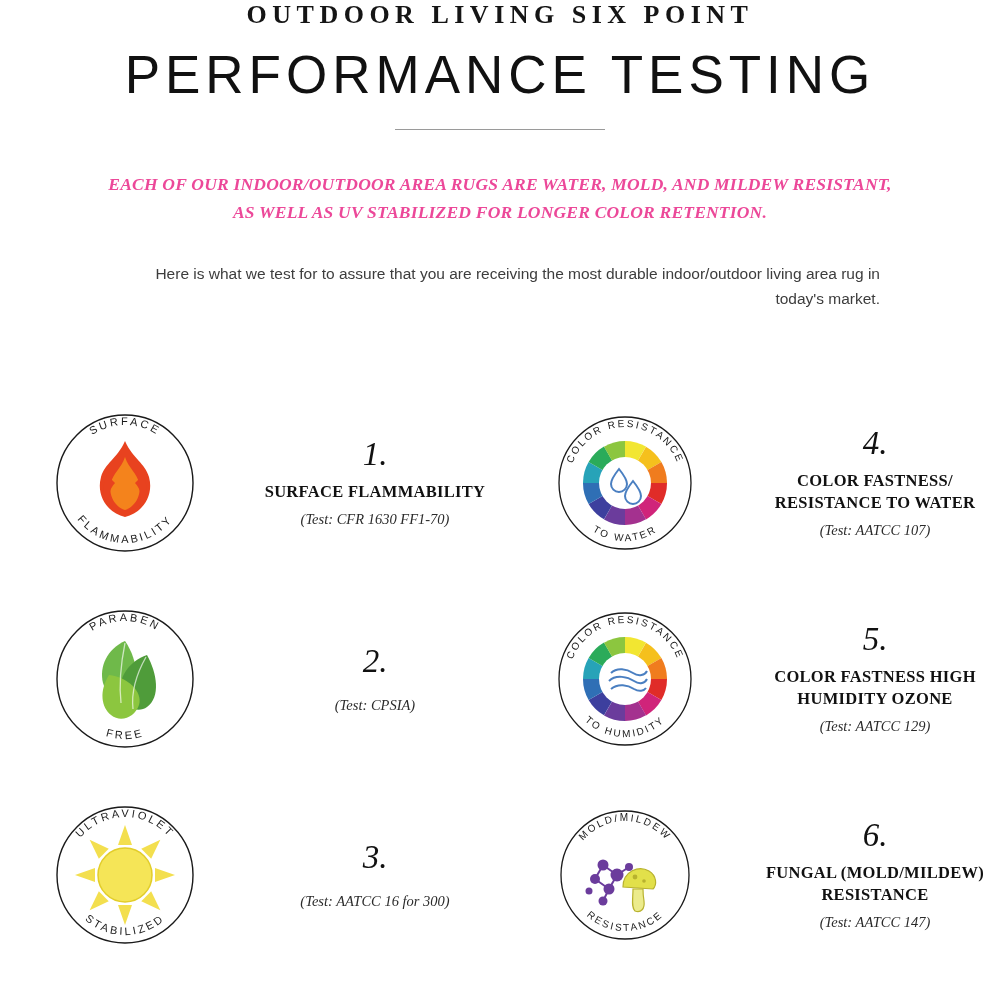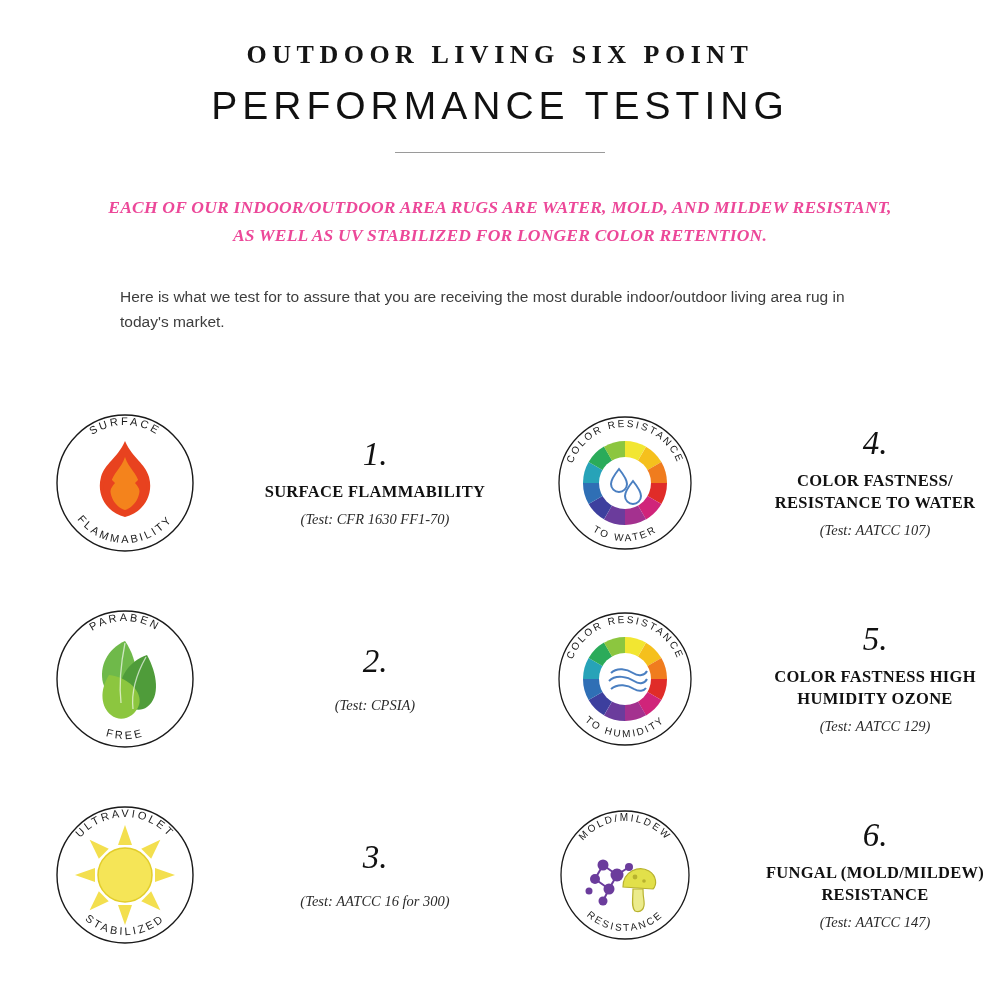--- a/index.html
+++ b/index.html
@@ -12,32 +12,31 @@
     height: 1000px;
     font-family: "Liberation Serif", serif;
     color: #1a1a1a;
     overflow: hidden;
     position: relative;
   }
 
   
   .header {
     text-align: center;
-    padding-top: 40px;
   }
   .eyebrow {
     font-family: "Liberation Serif", serif;
     font-size: 26px;
     letter-spacing: 5.5px;
     font-weight: 700;
     color: #151515;
   }
   .headline {
     font-family: "Liberation Sans", sans-serif;
-    font-size: 39px;
+    font-size: 53px;
     letter-spacing: 5px;
     font-weight: 400;
     color: #111;
     margin-top: 14px;
   }
   .rule {
     width: 210px;
     height: 1px;
     background: #9a9a9a;
     margin: 24px auto 0 auto;
@@ -49,21 +48,21 @@
     font-style: italic;
     font-weight: 700;
     font-size: 17.5px;
     line-height: 1.62;
     color: #ec4899;
     margin: 40px auto 0 auto;
     width: 790px;
     letter-spacing: 0.2px;
   }
   .subtext {
-    text-align: left;
+    text-align: right;
     font-family: "Liberation Sans", sans-serif;
     font-size: 15.5px;
     line-height: 1.62;
     color: #3d3d3d;
     margin: 34px auto 0 auto;
     width: 760px;
   }
 
   
   .grid {

